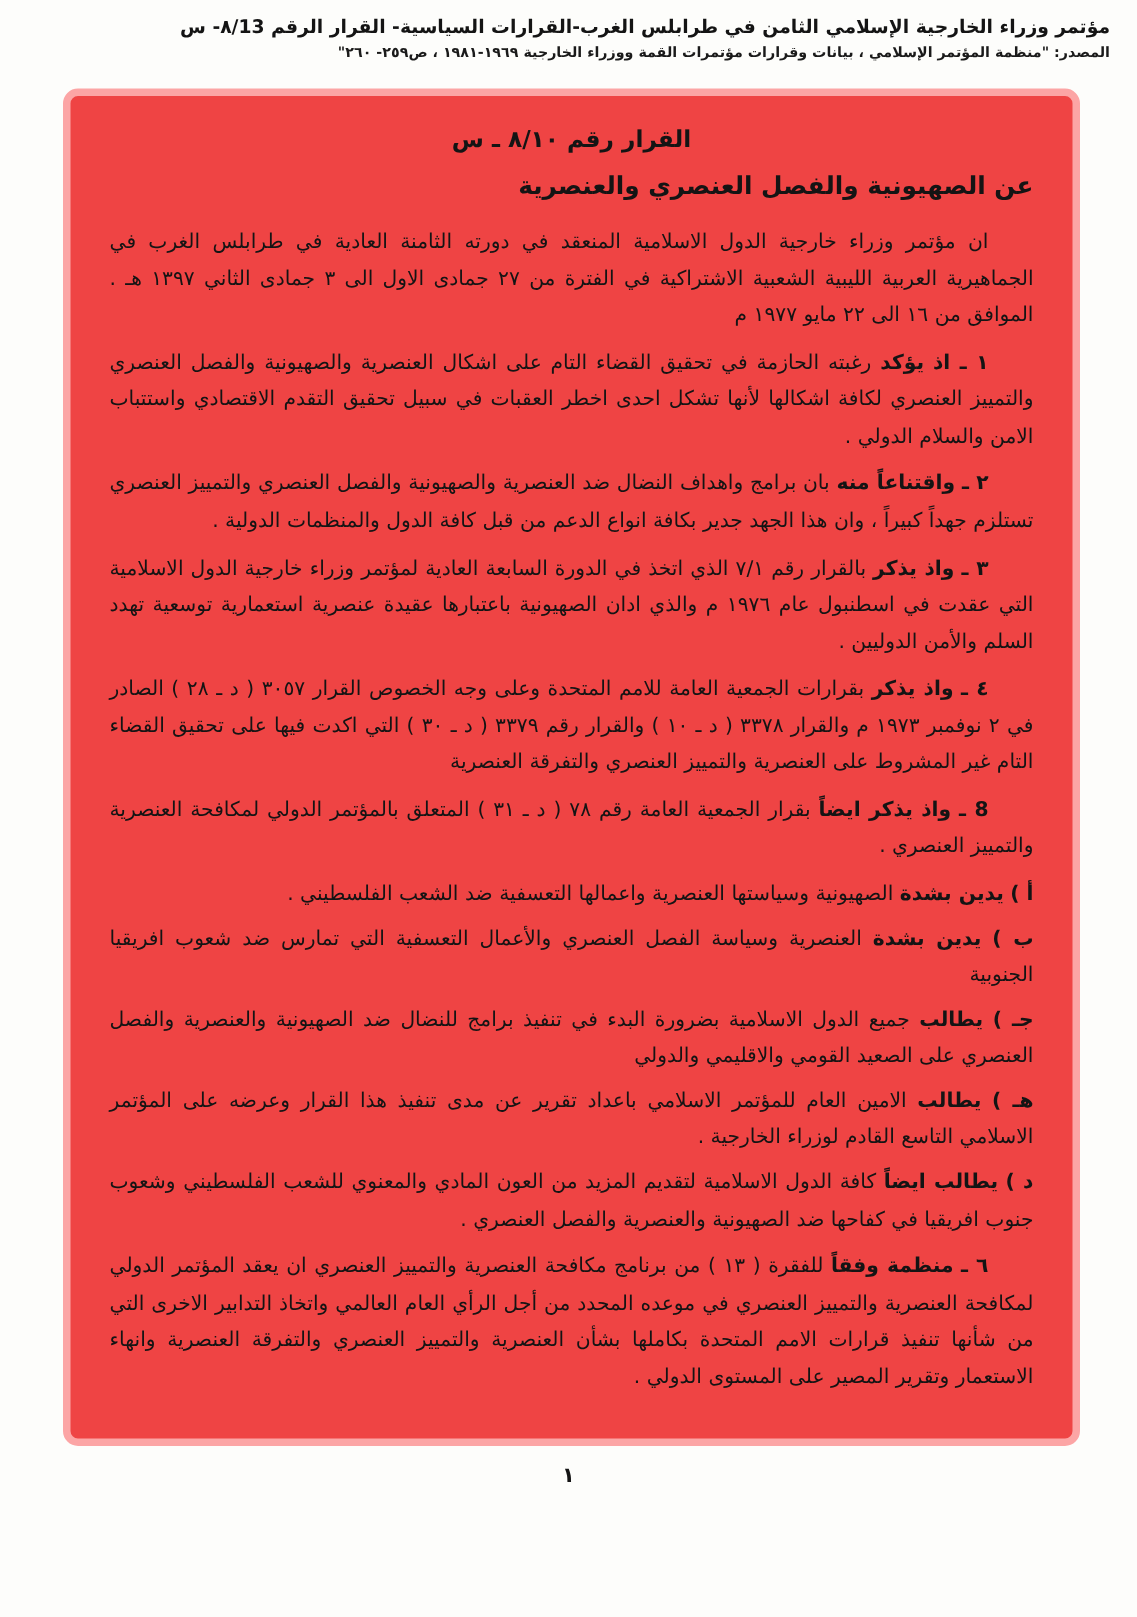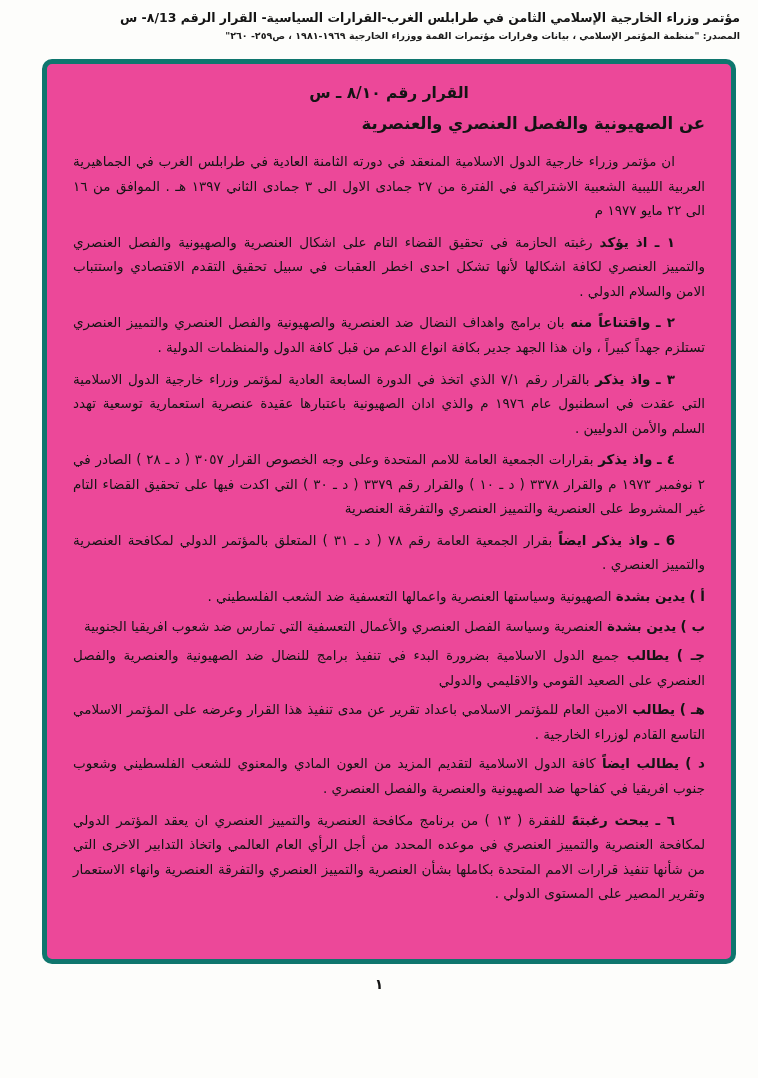--- a/index.html
+++ b/index.html
@@ -24,27 +24,27 @@
     font-weight: bold;
     letter-spacing: 0;
   }
   .header-line2 {
     font-size: 9.5px;
     font-weight: bold;
     margin-top: 5px;
     color: #1a1a1a;
   }
   .doc-frame {
-    margin: 14px 22px 0 42px;
-    border: 5px solid #0f766e;
+    margin: 14px 38px 0 42px;
+    border: 5px solid #fca5a5;
     border-radius: 10px;
     padding: 14px 26px 18px 26px;
     box-sizing: border-box;
     min-height: 905px;
-    background: #ec4899;
+    background: #ef4444;
   }
   .doc-title {
     text-align: center;
     font-size: 15.5px;
     font-weight: bold;
     margin: 6px 0 4px 0;
   }
   .doc-subtitle {
     font-size: 16.5px;
     font-weight: bold;
@@ -110,21 +110,21 @@
     <span>بالقرار رقم ٧/١ الذي اتخذ في الدورة السابعة العادية لمؤتمر وزراء خارجية الدول الاسلامية التي عقدت في اسطنبول عام ١٩٧٦ م والذي ادان الصهيونية باعتبارها عقيدة عنصرية استعمارية توسعية تهدد السلم والأمن الدوليين .</span>
   </p>
 
   <p class="para">
     <span class="num">٤ ـ</span>
     <strong class="emph">واذ يذكر</strong>
     <span>بقرارات الجمعية العامة للامم المتحدة وعلى وجه الخصوص القرار ٣٠٥٧ ( د ـ ٢٨ ) الصادر في ٢ نوفمبر ١٩٧٣ م والقرار ٣٣٧٨ ( د ـ ١٠ ) والقرار رقم ٣٣٧٩ ( د ـ ٣٠ ) التي اكدت فيها على تحقيق القضاء التام غير المشروط على العنصرية والتمييز العنصري والتفرقة العنصرية</span>
   </p>
 
   <p class="para">
-    <span class="num">6 ـ</span>
+    <span class="num">8 ـ</span>
     <strong class="emph">واذ يذكر ايضاً</strong>
     <span>بقرار الجمعية العامة رقم ٧٨ ( د ـ ٣١ ) المتعلق بالمؤتمر الدولي لمكافحة العنصرية والتمييز العنصري .</span>
   </p>
 
   <p class="para sub">
     <span class="num">أ )</span>
     <strong class="emph">يدين بشدة</strong>
     <span>الصهيونية وسياستها العنصرية واعمالها التعسفية ضد الشعب الفلسطيني .</span>
   </p>
 
@@ -147,18 +147,18 @@
   </p>
 
   <p class="para sub">
     <span class="num">د )</span>
     <strong class="emph">يطالب ايضاً</strong>
     <span>كافة الدول الاسلامية لتقديم المزيد من العون المادي والمعنوي للشعب الفلسطيني وشعوب جنوب افريقيا في كفاحها ضد الصهيونية والعنصرية والفصل العنصري .</span>
   </p>
 
   <p class="para">
     <span class="num">٦ ـ</span>
-    <strong class="emph">يبحث رغبتهً</strong>
+    <strong class="emph">منظمة وفقاً</strong>
     <span>للفقرة ( ١٣ ) من برنامج مكافحة العنصرية والتمييز العنصري ان يعقد المؤتمر الدولي لمكافحة العنصرية والتمييز العنصري في موعده المحدد من أجل الرأي العام العالمي واتخاذ التدابير الاخرى التي من شأنها تنفيذ قرارات الامم المتحدة بكاملها بشأن العنصرية والتمييز العنصري والتفرقة العنصرية وانهاء الاستعمار وتقرير المصير على المستوى الدولي .</span>
   </p>
 </div>
 
 <div class="page-number">١</div>
 
 </body></html>

